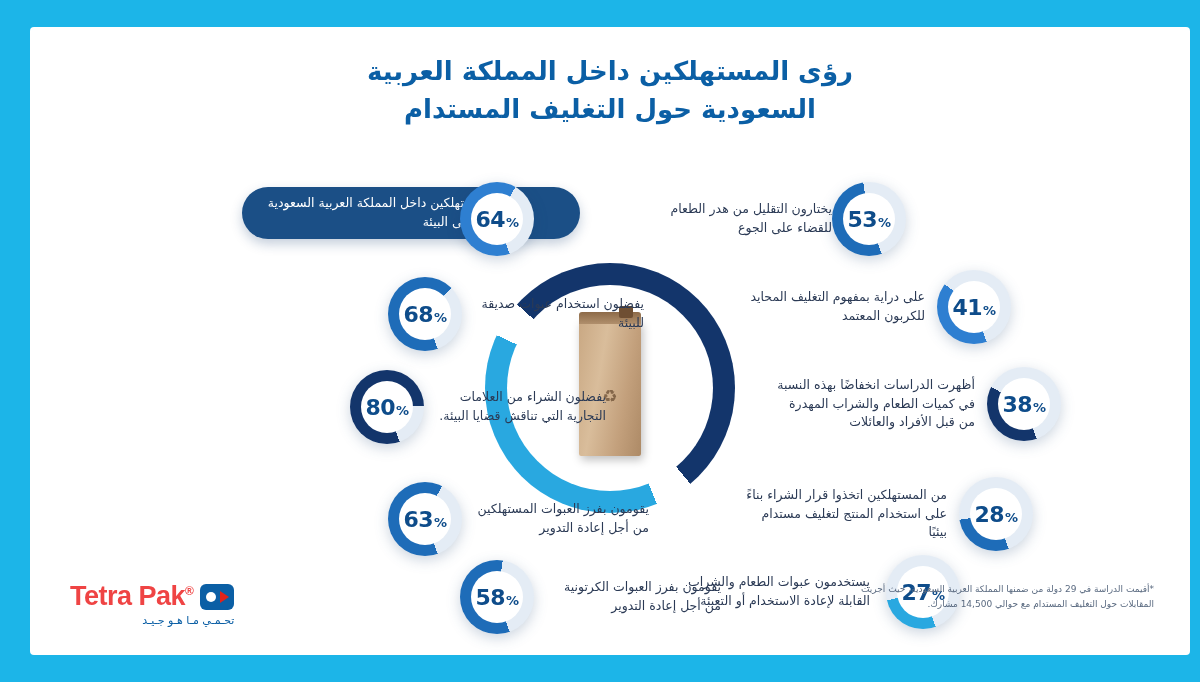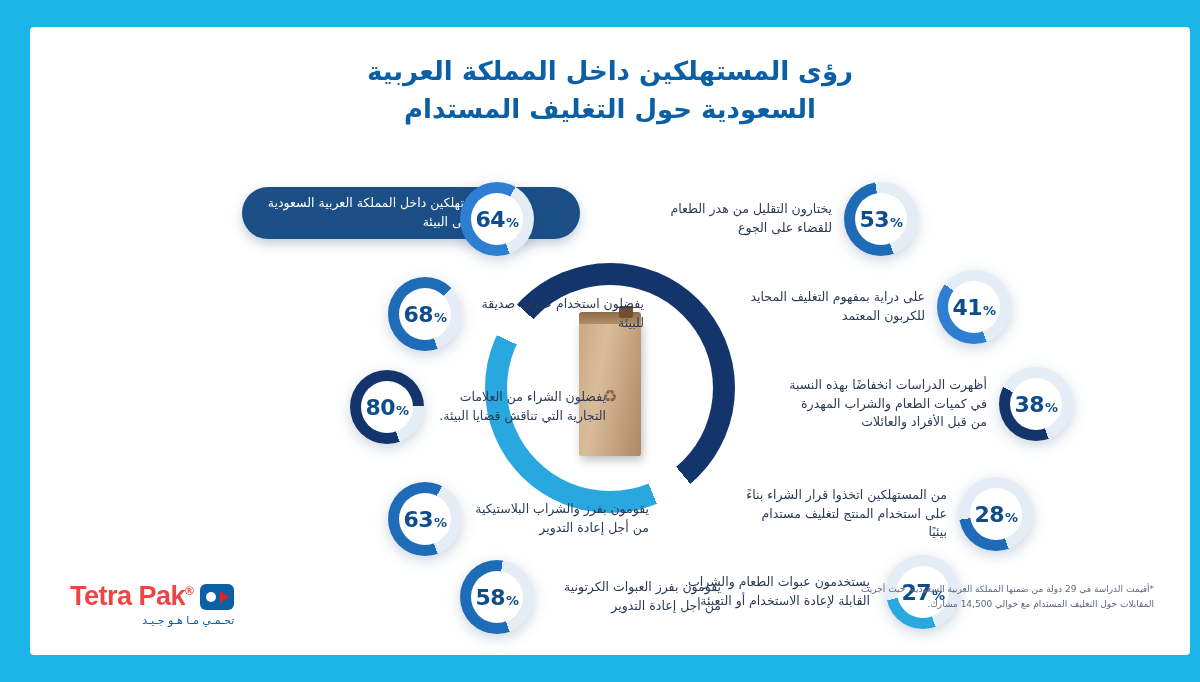--- a/index.html
+++ b/index.html
@@ -178,58 +178,58 @@
       </div>
       <div class="stat" style="top: 343px; left: 320px; flex-direction: row;">
         <div class="label right-side" style="width: 170px; margin-left: 12px; margin-right: 12px; text-align: right;">يفضلون الشراء من العلامات التجارية التي تناقش قضايا البيئة.</div>
         <div class="donut" style="background: conic-gradient(from 160deg, rgb(19, 53, 107) 0deg, rgb(19, 53, 107) 288deg, rgb(228, 236, 245) 288deg, rgb(228, 236, 245) 360deg);">
           <div class="hole">
             <div class="val">80<span class="pct">%</span></div>
           </div>
         </div>
       </div>
       <div class="stat" style="top: 455px; left: 358px; flex-direction: row;">
-        <div class="label right-side" style="width: 175px; margin-left: 12px; margin-right: 0px; text-align: right;">يقومون بفرز والشراب البلاستيكية من أجل إعادة التدوير</div>
+        <div class="label right-side" style="width: 175px; margin-left: 12px; margin-right: 0px; text-align: right;">يقومون بفرز العبوات المستهلكين من أجل إعادة التدوير</div>
         <div class="donut" style="background: conic-gradient(from 160deg, rgb(30, 108, 184) 0deg, rgb(30, 108, 184) 227deg, rgb(228, 236, 245) 227deg, rgb(228, 236, 245) 360deg);">
           <div class="hole">
             <div class="val">63<span class="pct">%</span></div>
           </div>
         </div>
       </div>
       <div class="stat" style="top: 533px; left: 430px; flex-direction: row;">
         <div class="label right-side" style="width: 175px; margin-left: 12px; margin-right: 0px; text-align: right;">يقومون بفرز العبوات الكرتونية من أجل إعادة التدوير</div>
         <div class="donut" style="background: conic-gradient(from 160deg, rgb(30, 108, 184) 0deg, rgb(30, 108, 184) 209deg, rgb(228, 236, 245) 209deg, rgb(228, 236, 245) 360deg);">
           <div class="hole">
             <div class="val">58<span class="pct">%</span></div>
           </div>
         </div>
       </div>
       <div class="stat" style="top: 155px; left: 632px;">
         <div class="donut" style="background: conic-gradient(from 160deg, rgb(30, 108, 184) 0deg, rgb(30, 108, 184) 191deg, rgb(228, 236, 245) 191deg, rgb(228, 236, 245) 360deg);">
           <div class="hole">
             <div class="val">53<span class="pct">%</span></div>
           </div>
         </div>
-        <div class="label left-side" style="width: 170px; margin-right: 12px; margin-left: 0px; text-align: right;">يختارون التقليل من هدر الطعام للقضاء على الجوع</div>
+        <div class="label left-side" style="width: 170px; margin-left: 0px; text-align: right;">يختارون التقليل من هدر الطعام للقضاء على الجوع</div>
       </div>
       <div class="stat" style="top: 243px; left: 710px;">
         <div class="donut" style="background: conic-gradient(from 160deg, rgb(46, 127, 209) 0deg, rgb(46, 127, 209) 148deg, rgb(228, 236, 245) 148deg, rgb(228, 236, 245) 360deg);">
           <div class="hole">
             <div class="val">41<span class="pct">%</span></div>
           </div>
         </div>
         <div class="label left-side" style="width: 185px; margin-right: 12px; margin-left: 0px; text-align: right;">على دراية بمفهوم التغليف المحايد للكربون المعتمد</div>
       </div>
       <div class="stat" style="top: 340px; left: 740px;">
         <div class="donut" style="background: conic-gradient(from 160deg, rgb(19, 53, 107) 0deg, rgb(19, 53, 107) 137deg, rgb(228, 236, 245) 137deg, rgb(228, 236, 245) 360deg);">
           <div class="hole">
             <div class="val">38<span class="pct">%</span></div>
           </div>
         </div>
-        <div class="label left-side" style="width: 205px; margin-right: 12px; margin-left: 12px; text-align: right;">أظهرت الدراسات انخفاضًا بهذه النسبة في كميات الطعام والشراب المهدرة من قبل الأفراد والعائلات</div>
+        <div class="label left-side" style="width: 205px; margin-right: 12px; margin-left: 0px; text-align: right;">أظهرت الدراسات انخفاضًا بهذه النسبة في كميات الطعام والشراب المهدرة من قبل الأفراد والعائلات</div>
       </div>
       <div class="stat" style="top: 450px; left: 712px;">
         <div class="donut" style="background: conic-gradient(from 160deg, rgb(30, 108, 184) 0deg, rgb(30, 108, 184) 101deg, rgb(228, 236, 245) 101deg, rgb(228, 236, 245) 360deg);">
           <div class="hole">
             <div class="val">28<span class="pct">%</span></div>
           </div>
         </div>
         <div class="label left-side" style="width: 205px; margin-right: 12px; margin-left: 0px; text-align: right;">من المستهلكين اتخذوا قرار الشراء بناءً على استخدام المنتج لتغليف مستدام بيئيًا</div>
       </div>
       <div class="stat" style="top: 528px; left: 640px;">

